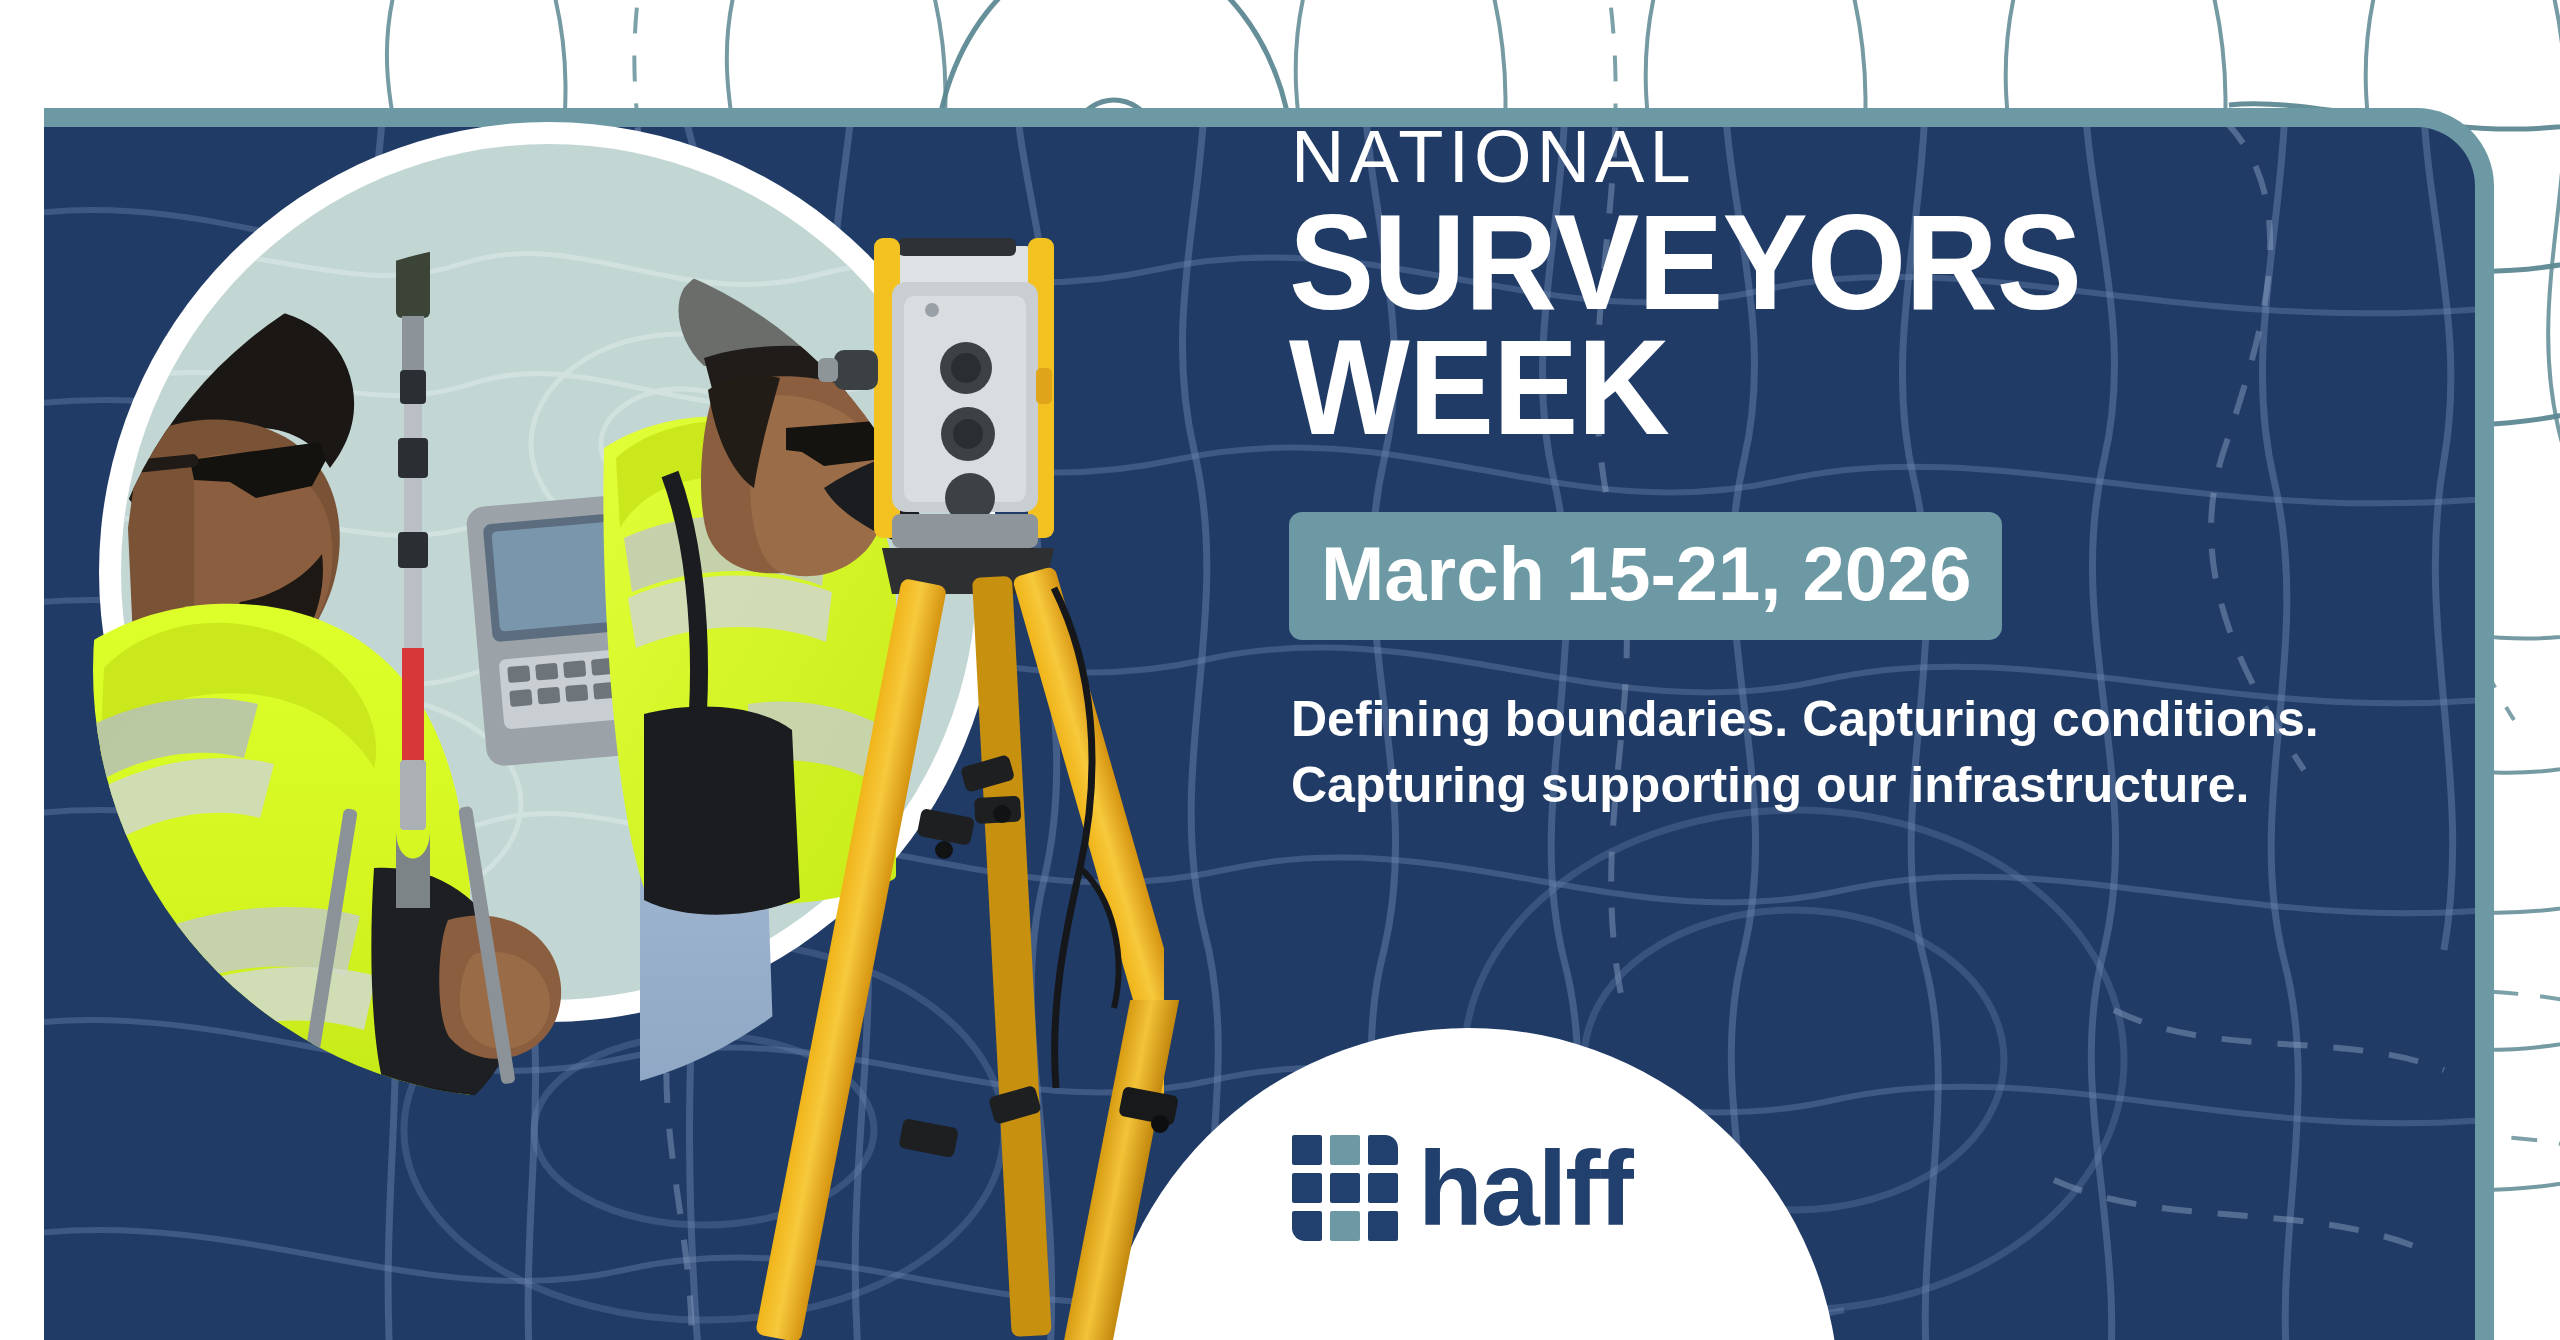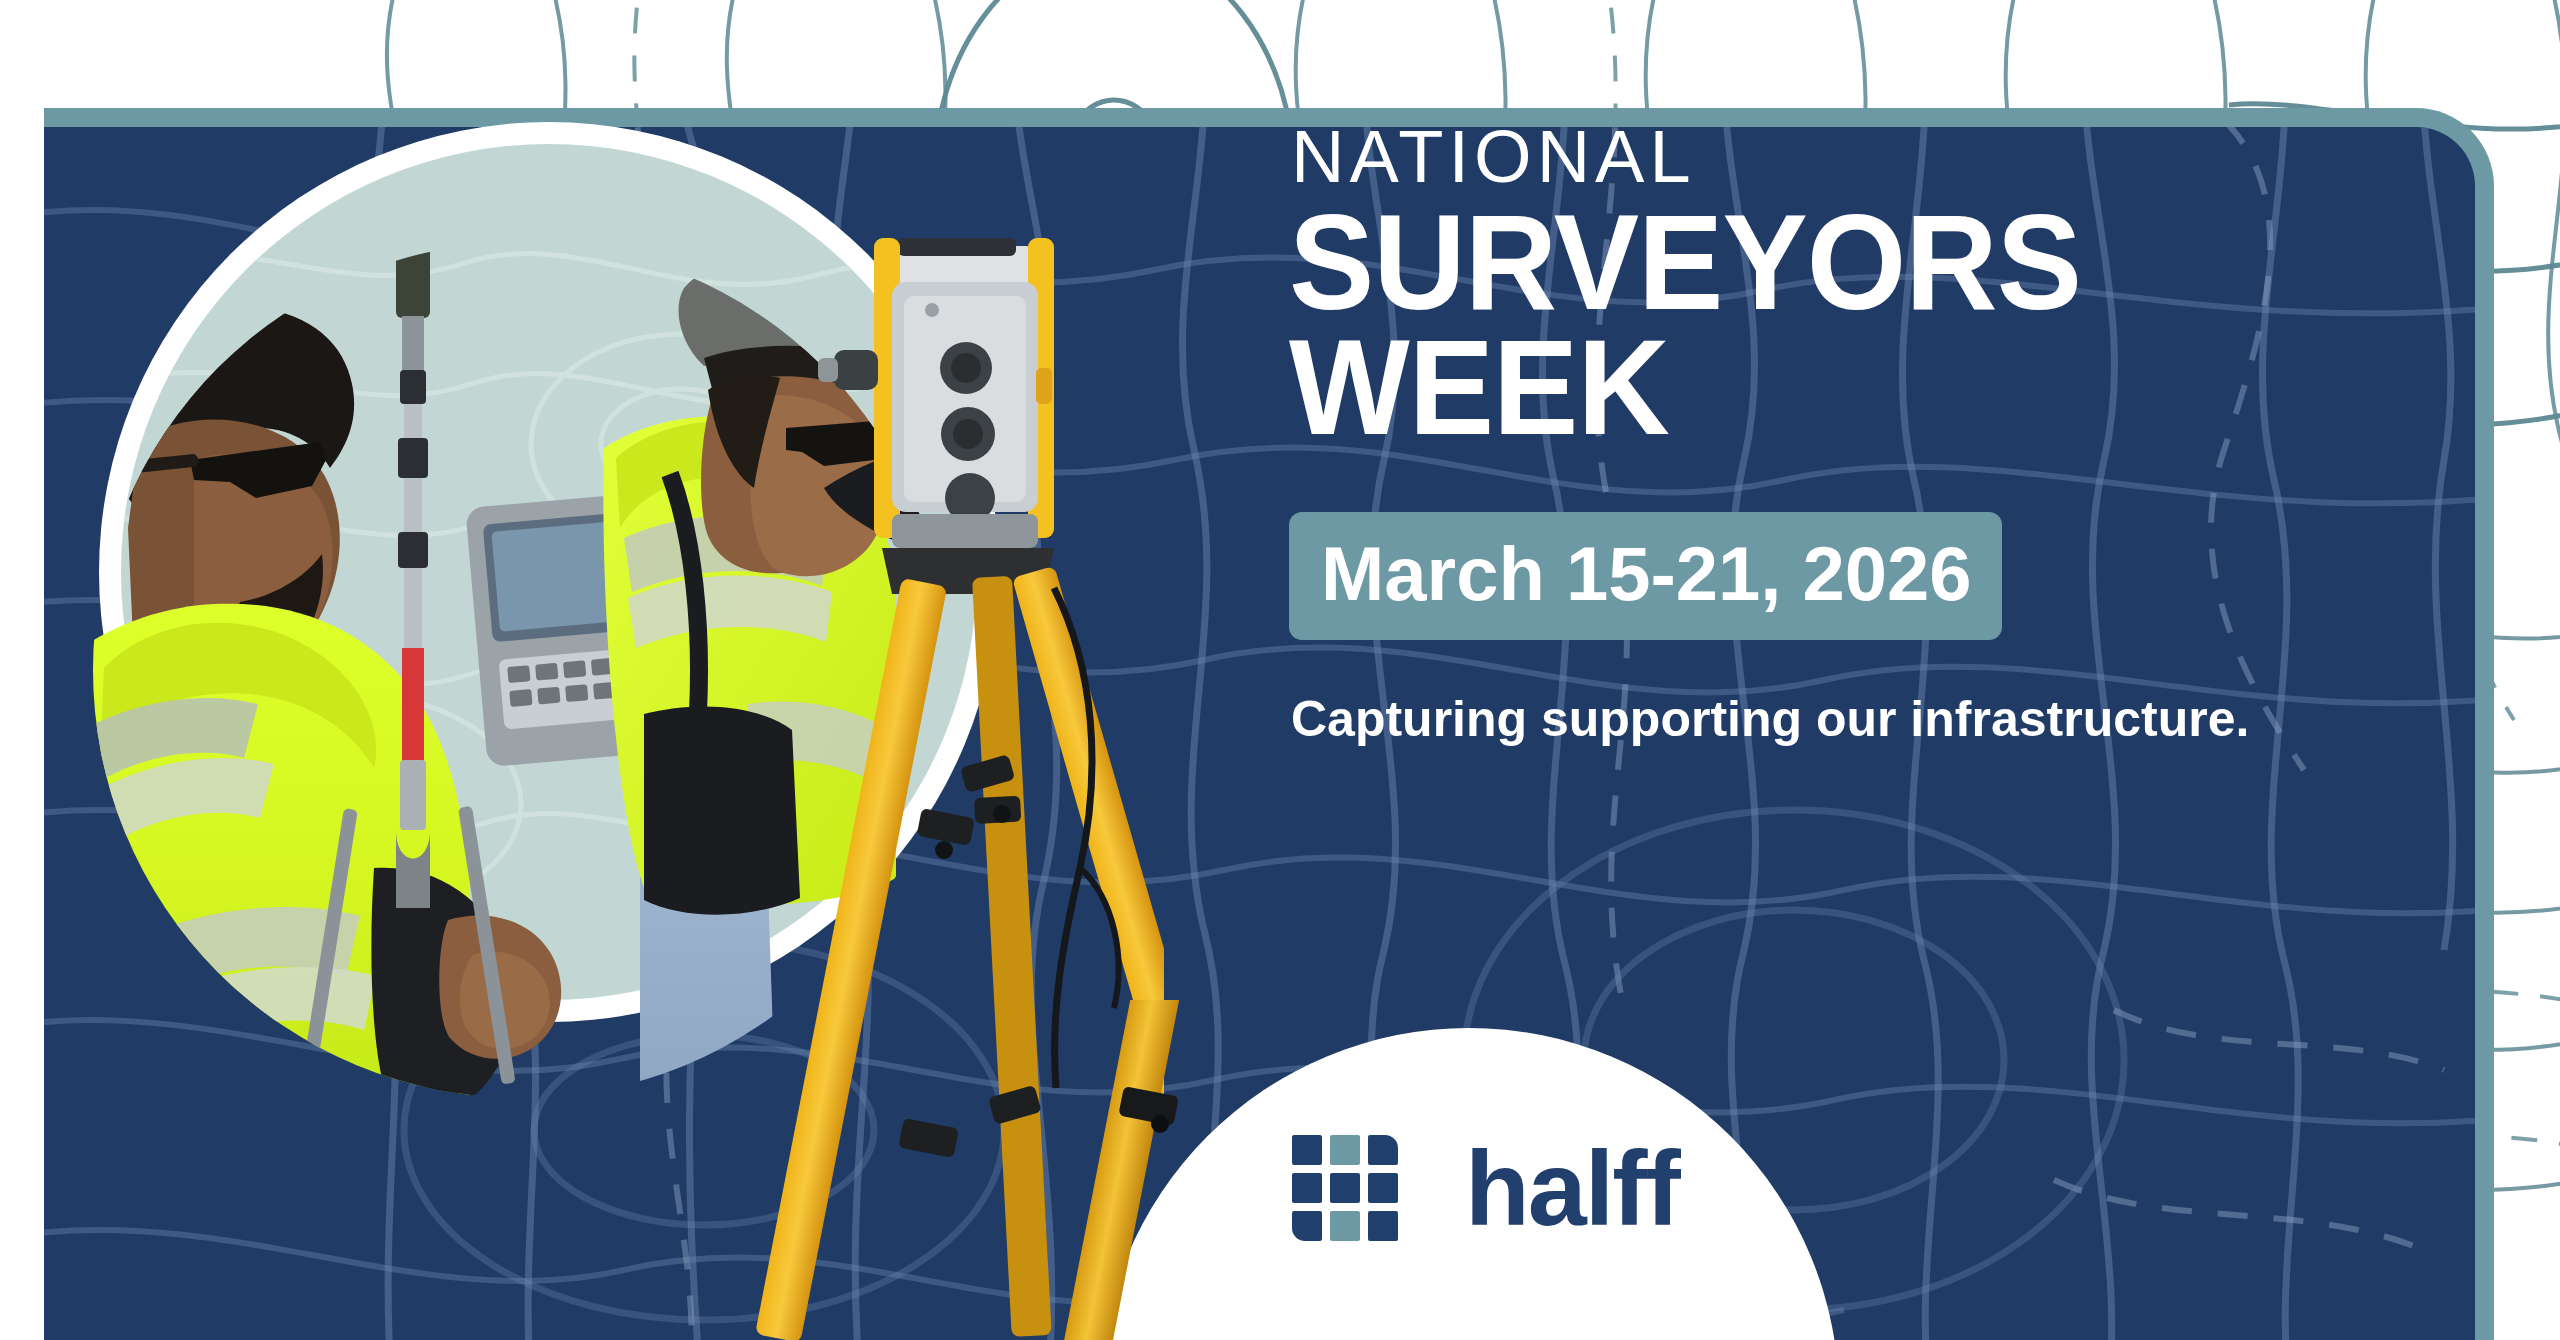--- a/index.html
+++ b/index.html
@@ -76,21 +76,21 @@
   }
   .tagline span{display:block;}
 
   
   .logo-circle{
     position:absolute;left:1055px;top:1028px;width:740px;height:740px;
     border-radius:50%;background:#ffffff;z-index:5;
   }
   .logo{
     position:absolute;left:1248px;top:1135px;z-index:7;
-    display:flex;align-items:flex-start;gap:67px;
+    display:flex;align-items:flex-start;gap:20px;
   }
   .logo-mark{display:grid;grid-template-columns:repeat(3,30px);grid-template-rows:repeat(3,30px);gap:8px;}
   .logo-mark i{display:block;width:30px;height:30px;background:#22406e;border-radius:2px;}
   .logo-mark i.teal{background:#6c99a4;}
   .logo-mark i.tr{border-top-right-radius:13px;}
   .logo-mark i.bl{border-bottom-left-radius:13px;}
   .logo-word{
     color:#22406e;font-weight:700;font-size:106px;line-height:1;
     letter-spacing:-2px;font-family:"Liberation Sans",sans-serif;
   }
@@ -398,20 +398,21 @@
   </div>
 
   <div class="copy">
     <div class="kicker">NATIONAL</div>
     <div class="headline">
       <span>SURVEYORS</span>
       <span class="l2">WEEK</span>
     </div>
     <div class="date-band">March 15-21, 2026</div>
     <div class="tagline">
+      <span>Defining boundaries. Capturing conditions.</span>
       <span>Capturing supporting our infrastructure.</span>
     </div>
   </div>
 
   <div class="logo-circle"></div>
 
   <div class="logo">
     <div class="logo-mark">
       <i></i>
       <i class="teal"></i>

